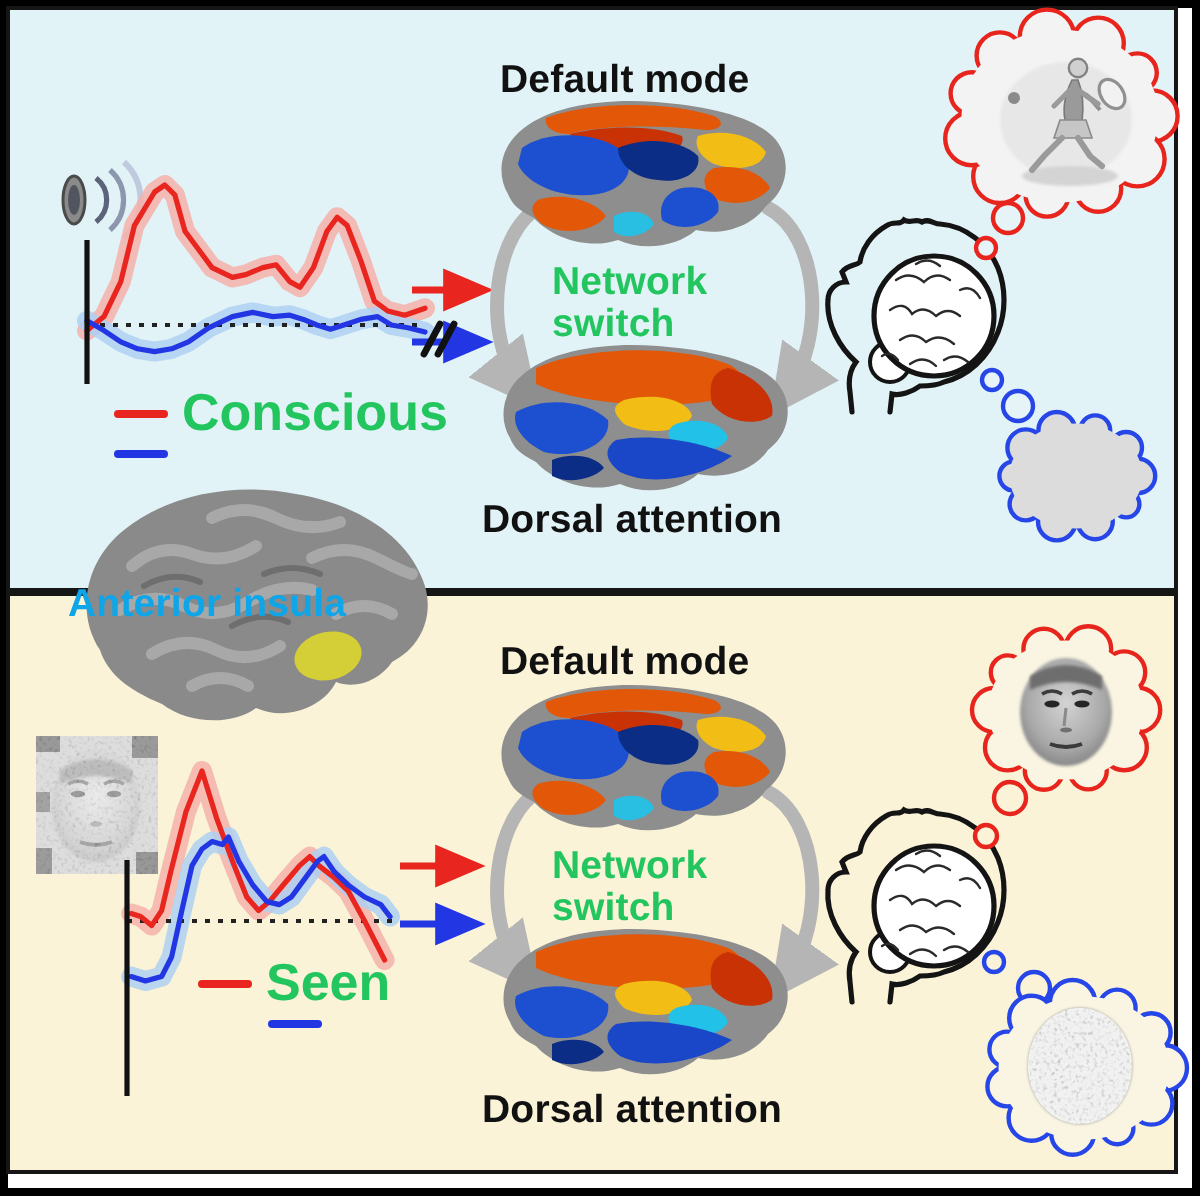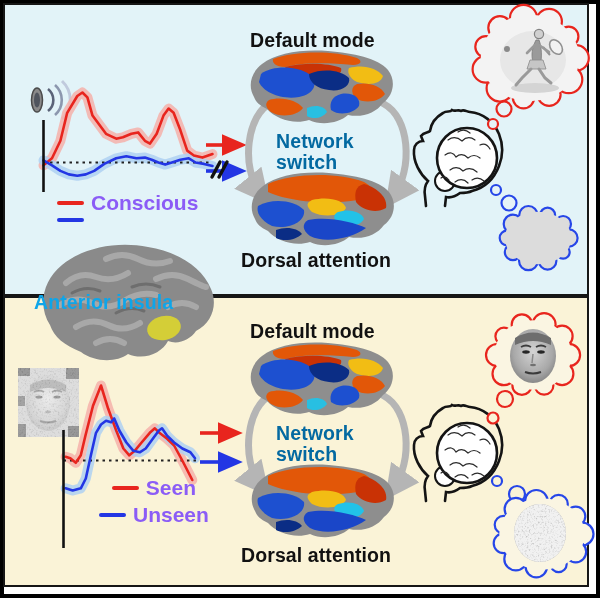--- a/index.html
+++ b/index.html
@@ -6,26 +6,26 @@
   .stage{position:relative;width:600px;height:598px;background:#000;overflow:hidden;
          font-family:"Liberation Sans",sans-serif;}
   .paper{position:absolute;left:4px;top:4px;width:592px;height:590px;background:#fff;}
   .panel{position:absolute;left:3px;width:586px;border:2px solid #161616;box-sizing:border-box;}
   .panel.top{top:3px;height:293px;background:#e2f3f8;}
   .panel.bot{top:296px;height:291px;background:#faf3d7;}
   #art{position:absolute;left:0;top:0;z-index:5;}
   .txt{position:absolute;z-index:6;font-weight:bold;color:#111;text-align:left;
        line-height:1.1;letter-spacing:0.1px;}
   .t19{font-size:19.5px;}
-  .gray-label{color:#0369a1;font-size:19.5px;}
+  .gray-label{color:#22c55e;font-size:19.5px;}
   .yellow-label{color:#0ea5e9;}
   .legend{position:absolute;z-index:6;display:flex;flex-direction:column;gap:3px;}
   .legend .row{display:flex;align-items:center;gap:7px;}
   .legend .swatch{width:27px;height:4px;border-radius:2px;background:#888;}
-  .legend .lab{font-size:21px;font-weight:bold;color:#8b5cf6;white-space:nowrap;}
+  .legend .lab{font-size:26px;font-weight:bold;color:#22c55e;white-space:nowrap;}
 </style>
 </head>
 <body>
 
 <div class="stage">
   <div class="paper"></div>
   <div class="panel top"></div>
   <div class="panel bot"></div>
 
   <svg id="art" width="600" height="598" viewBox="0 0 600 598">
@@ -324,16 +324,15 @@
   <div class="txt gray-label" style="left:276px;top:423px;width:100px;">Network switch</div>
   <div class="txt t19" style="left:241px;top:545px;width:180px;">Dorsal attention</div>
 
   <div class="legend" style="left:99px;top:476px;align-items:center;">
     <div class="row">
       <span class="swatch" style="background: rgb(232, 37, 30);"></span>
       <span class="lab">Seen</span>
     </div>
     <div class="row">
       <span class="swatch" style="background: rgb(35, 54, 228);"></span>
-      <span class="lab">Unseen</span>
     </div>
   </div>
 </div>
 
 </body></html>

